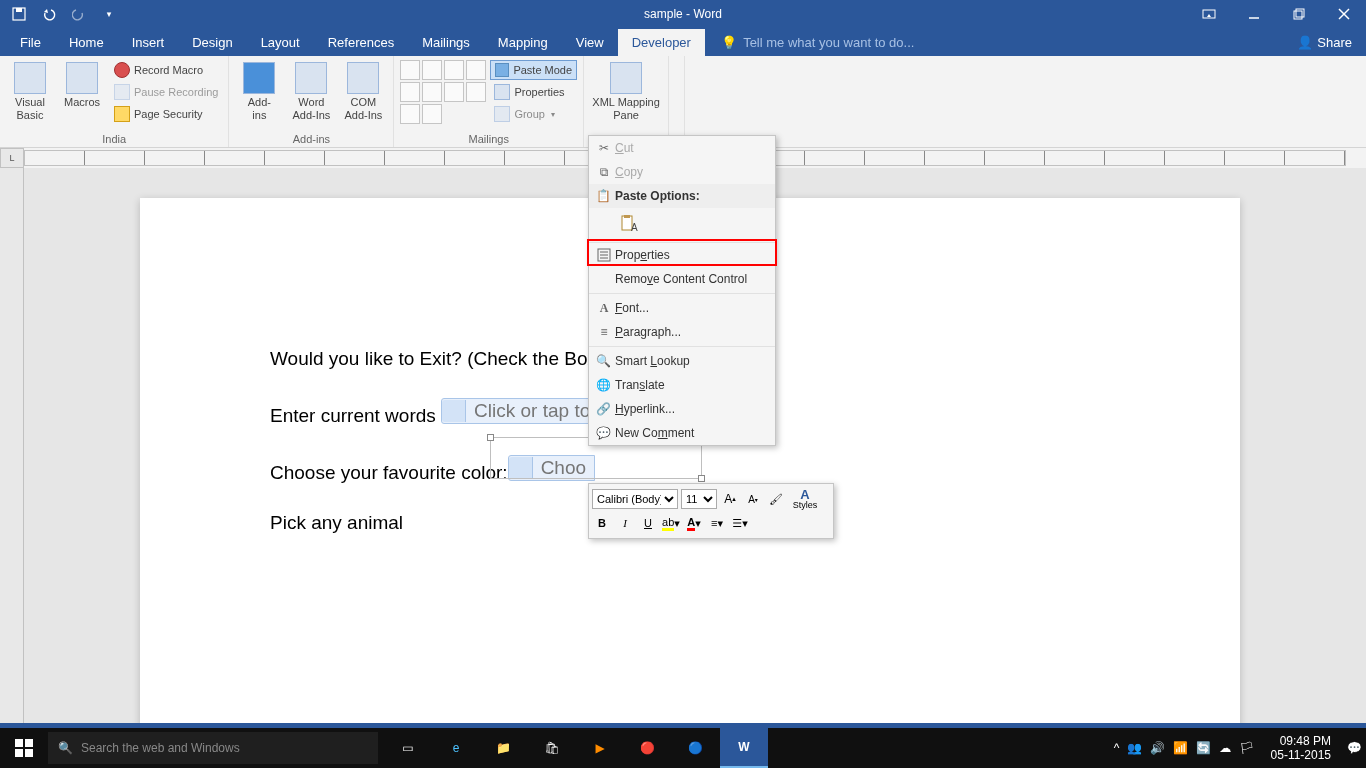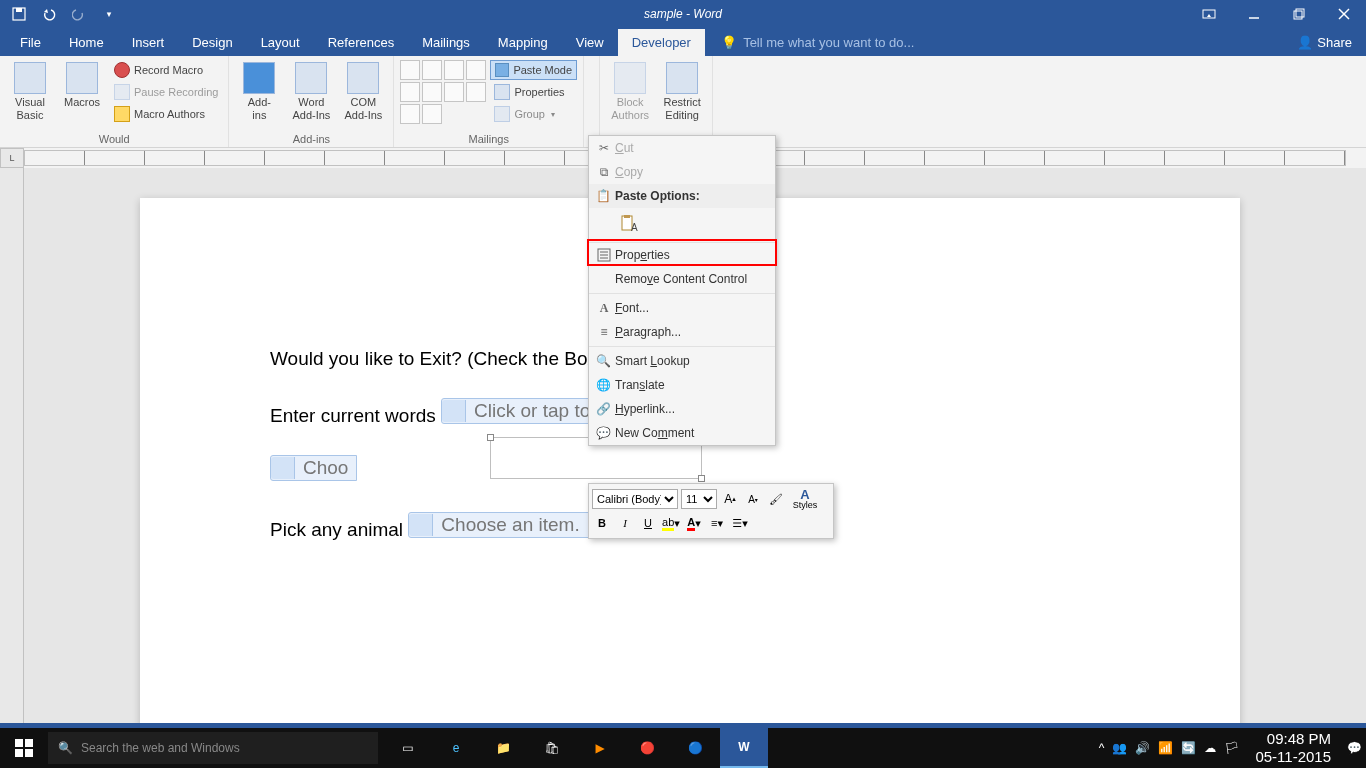--- a/index.html
+++ b/index.html
@@ -2,21 +2,21 @@
 <html><head>
 <meta charset="utf-8">
 <style>
 * { margin: 0; padding: 0; box-sizing: border-box; font-family: "Segoe UI", Tahoma, sans-serif; }
 body { width: 1366px; height: 768px; overflow: hidden; background: #fff; position: relative; }
 
 
 .titlebar { height: 28px; background: #2b579a; display: flex; align-items: center; color: #fff; font-size: 12px; position: relative; }
 .qat { display: flex; align-items: center; gap: 12px; padding-left: 10px; }
 .qat-item { width: 18px; height: 18px; display: flex; align-items: center; justify-content: center; cursor: pointer; }
-.title-text { position: absolute; left: 50%; transform: translateX(-50%); font-size: 12px; font-style: italic; }
+.title-text { position: absolute; left: 50%; transform: translateX(-50%); font-size: 12px; }
 .winctrls { margin-left: auto; display: flex; }
 .winctrl { width: 45px; height: 28px; display: flex; align-items: center; justify-content: center; cursor: pointer; }
 
 
 .menutabs { height: 28px; background: #2b579a; display: flex; align-items: flex-end; color: #fff; font-size: 13px; padding-left: 6px; }
 .menutab { padding: 6px 14px; cursor: pointer; }
 .menutab.active { background: #f3f3f3; color: #2b579a; }
 .tellme { margin-left: 10px; display: flex; align-items: center; gap: 6px; color: #a7c0e4; font-size: 13px; padding: 6px; }
 .share { margin-left: auto; padding: 6px 14px; cursor: pointer; display: flex; align-items: center; gap: 4px; }
 
@@ -71,21 +71,21 @@
 .zoom-slider { width: 90px; height: 4px; background: #5a7fb7; position: relative; }
 .zoom-slider::after { content: ""; position: absolute; left: 60%; top: -4px; width: 8px; height: 12px; background: #fff; }
 
 
 .taskbar { position: absolute; bottom: 0; left: 0; right: 0; height: 40px; background: #101010; display: flex; align-items: center; color: #fff; font-size: 12px; }
 .start { width: 48px; height: 40px; display: flex; align-items: center; justify-content: center; cursor: pointer; }
 .searchbox { width: 330px; height: 32px; background: #1f1f1f; display: flex; align-items: center; padding: 0 10px; color: #888; gap: 8px; }
 .taskicons { display: flex; margin-left: 6px; }
 .taskicon { width: 48px; height: 40px; display: flex; align-items: center; justify-content: center; cursor: pointer; }
 .tray { margin-left: auto; display: flex; align-items: center; gap: 8px; padding-right: 4px; color: #fff; }
-.clock { text-align: right; font-size: 15px; line-height: 1.2; padding: 0 8px; }
+.clock { text-align: right; font-size: 12px; line-height: 1.2; padding: 0 8px; }
 
 .u { text-decoration: underline; text-decoration-color: inherit; }
 svg { display: block; }
 </style>
 </head>
 <body>
 
 <div class="titlebar">
   <div class="qat">
     <span class="qat-item">
@@ -172,25 +172,25 @@
         <div class="rbtn-small">
             <span class="ico" style="background:#d94f4f;border-radius:50%;border-color:#a03030"></span>
             <span>Record Macro</span>
           </div>
         <div class="rbtn-small" style="opacity:.5">
             <span class="ico"></span>
             <span>Pause Recording</span>
           </div>
         <div class="rbtn-small">
             <span class="ico" style="background:#ffd966;border-color:#d4a017"></span>
-            <span>Macro Authors</span>
-          </div>
-      </div>
-    </div>
-    <div class="rgroup-label">Would</div>
+            <span>Page Security</span>
+          </div>
+      </div>
+    </div>
+    <div class="rgroup-label">India</div>
   </div>
 
   <div class="rgroup">
     <div class="rgroup-body">
       <div class="rbtn-big">
           <div class="ico" style="background:#4a90d9"></div>
           <span style="white-space:pre-line">Add-
 ins</span>
         </div>
       <div class="rbtn-big">
@@ -234,62 +234,54 @@
             <span class="ico"></span>
             <span>Group</span>
             <span style="font-size:8px;margin-left:2px">▾</span>
           </div>
       </div>
     </div>
     <div class="rgroup-label">Mailings</div>
   </div>
 
   <div class="rgroup">
+    <div class="rgroup-body">
+      <div class="rbtn-big" style="width:72px">
+          <div class="ico"></div>
+          <span style="white-space:pre-line">XML Mapping
+Pane</span>
+        </div>
+    </div>
     <div class="rgroup-label">&nbsp;</div>
   </div>
 
   <div class="rgroup">
-    <div class="rgroup-body">
-      <div class="rbtn-big" style="opacity:.5">
-          <div class="ico"></div>
-          <span style="white-space:pre-line">Block
-Authors</span>
-        </div>
-      <div class="rbtn-big">
-          <div class="ico"></div>
-          <span style="white-space:pre-line">Restrict
-Editing</span>
-        </div>
-    </div>
     <div class="rgroup-label">&nbsp;</div>
   </div>
 
 </div>
 
 <div class="ruler-area">
   <div class="ruler-corner">L</div>
   <div class="ruler-h"></div>
 </div>
 
 <div class="docarea">
   <div class="vruler"></div>
   <div class="page">
     <p><span>Would you like to Exit? (Check the Box</span></p>
     <p><span>Enter current words </span><span class="cc">
           <span class="cc-tab"></span>
           <span class="cc-text">Click or tap to e</span>
         </span></p>
-    <p><span class="cc">
+    <p><span>Choose your favourite color:</span><span class="cc">
           <span class="cc-tab"></span>
           <span class="cc-text">Choo</span>
         </span></p>
-    <p><span>Pick any animal </span><span class="cc">
-          <span class="cc-tab"></span>
-          <span class="cc-text">Choose an item.</span>
-        </span></p>
+    <p><span>Pick any animal </span></p>
   </div>
 </div>
 
 <div style="position:absolute; left:490px; top:437px; width:212px; height:42px; border:1px solid #bfbfbf; background:transparent; z-index:30;">
   <div style="position:absolute; left:-4px; top:-4px; width:7px; height:7px; background:#fff; border:1px solid #888;"></div>
   <div style="position:absolute; right:-4px; bottom:-4px; width:7px; height:7px; background:#fff; border:1px solid #888;"></div>
 </div>
 
 <div class="ctxmenu">
   <div class="ctxitem disabled">

